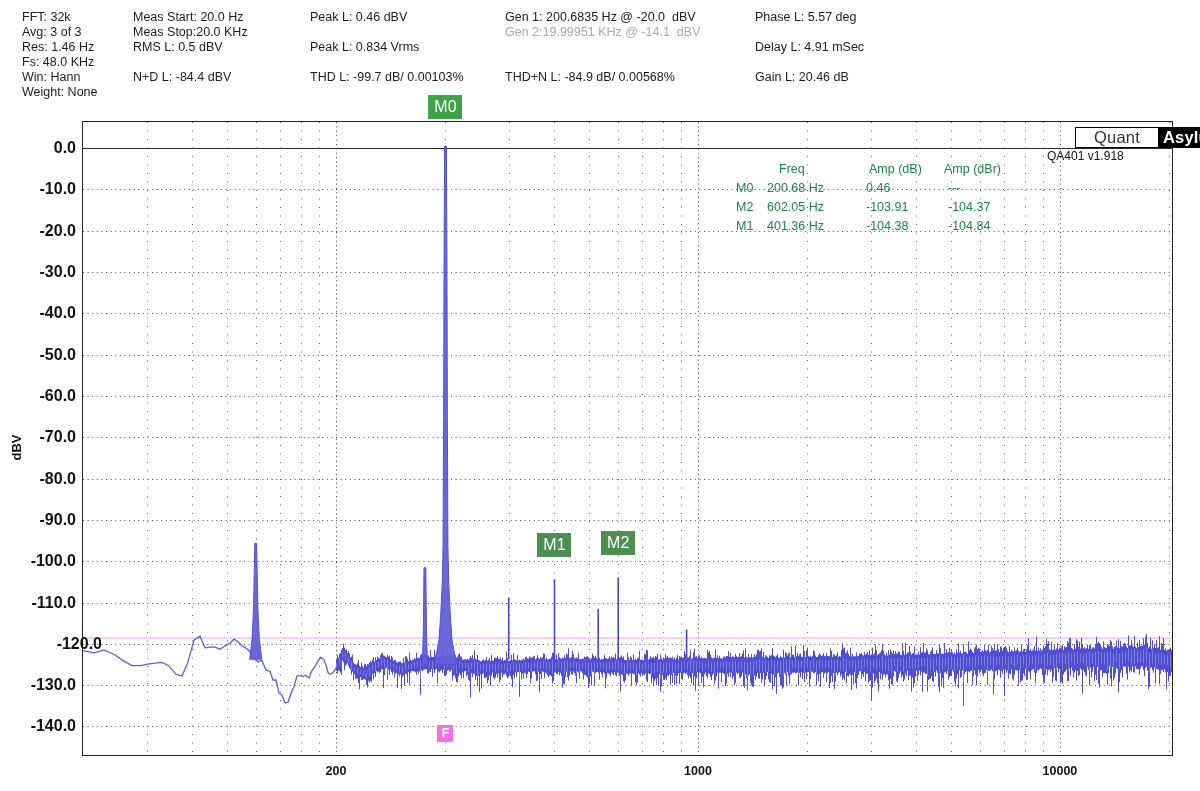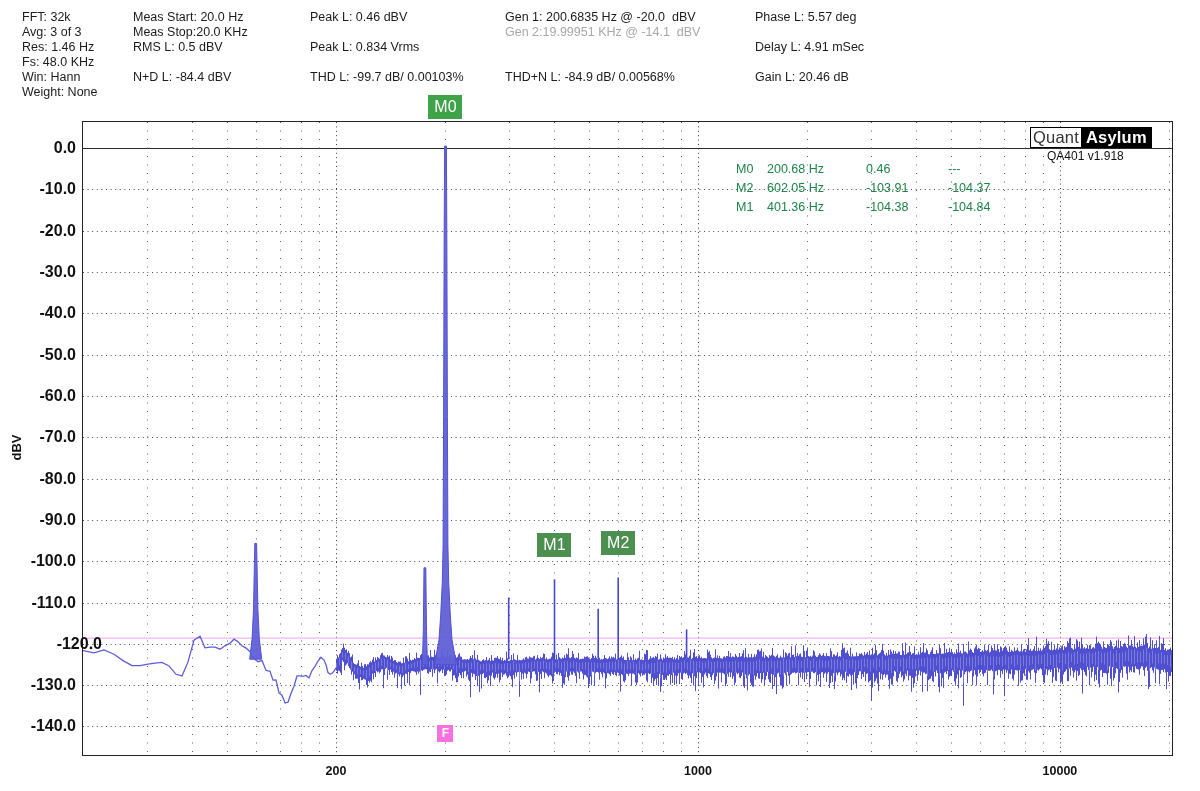--- a/index.html
+++ b/index.html
@@ -21,21 +21,21 @@
     transform:translateX(-50%);height:15px;line-height:15px;top:764px;}
   #dbv{position:absolute;left:-14px;top:440px;width:60px;text-align:center;
     font-weight:700;font-size:13px;color:#111;transform:rotate(-90deg);}
   .badge{position:absolute;color:#fff;text-align:center;font-size:16px;
     line-height:24px;width:34px;height:24px;}
   .badge.fmark{width:16px;height:17px;font-size:12px;line-height:17px;font-weight:700;}
   #mtable{position:absolute;left:736px;top:160px;font-size:12.5px;}
   .mrow{position:relative;height:19px;line-height:19px;width:300px;}
   .mcell{position:absolute;white-space:nowrap;}
   #logo{position:absolute;left:1030px;top:127px;font-size:16.5px;line-height:19px;display:flex;letter-spacing:0.2px;}
-  #logo .lq{border:1px solid #000;color:#333;background:#fff;padding:0 2px;}
+  #logo .lq{border:1px solid #000;color:#333;background:#fff;padding:0 18px;margin-left:45px;}
   #logo .la{background:#000;color:#fff;font-weight:700;padding:0 4px;border:1px solid #000;border-left:none;}
   #version{position:absolute;left:1047px;top:149px;font-size:12px;color:#111;}
 </style>
 </head>
 <body>
 
 <div id="header">
     <div class="hcol" style="left: 22px;">
       <div class="hline">FFT: 32k</div>
       <div class="hline">Avg: 3 of 3</div>
@@ -130,20 +130,25 @@
       <line x1="515.2" y1="536.5" x2="515.2" y2="486.7" stroke="#4646cf" stroke-width="1.6"></line>
       <line x1="535.2" y1="537.0" x2="535.2" y2="455.4" stroke="#4646cf" stroke-width="1.6"></line>
       <line x1="603.6" y1="536.6" x2="603.6" y2="507.4" stroke="#4646cf" stroke-width="1.6"></line>
     </svg>
   </div>
 
 <div id="dbv">dBV</div>
 
 <div id="mtable" style="color: rgb(30, 132, 73);">
     <div class="mrow">
+      <span class="mcell" style="left: 43px;">Freq</span>
+      <span class="mcell" style="left: 133px;">Amp (dB)</span>
+      <span class="mcell" style="left: 208px;">Amp (dBr)</span>
+    </div>
+    <div class="mrow">
       <span class="mcell" style="left: 0px;">M0</span>
       <span class="mcell" style="left: 31px;">200.68 Hz</span>
       <span class="mcell" style="left: 130px;">0.46</span>
       <span class="mcell" style="left: 212px;">---</span>
     </div>
     <div class="mrow">
       <span class="mcell" style="left: 0px;">M2</span>
       <span class="mcell" style="left: 31px;">602.05 Hz</span>
       <span class="mcell" style="left: 130px; text-align: right;">-103.91</span>
       <span class="mcell" style="left: 212px;">-104.37</span>

